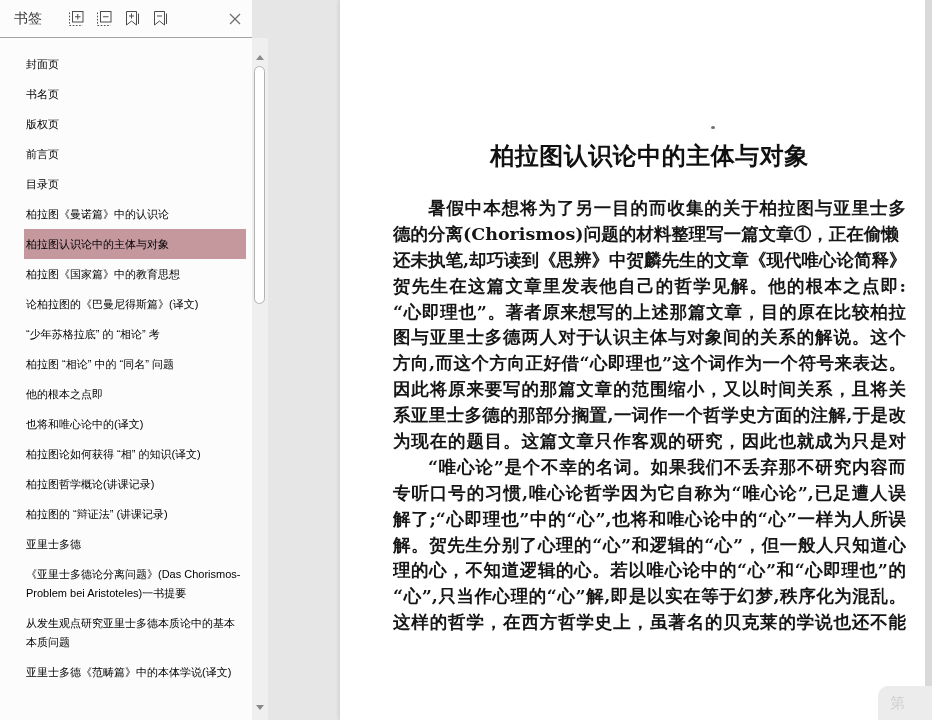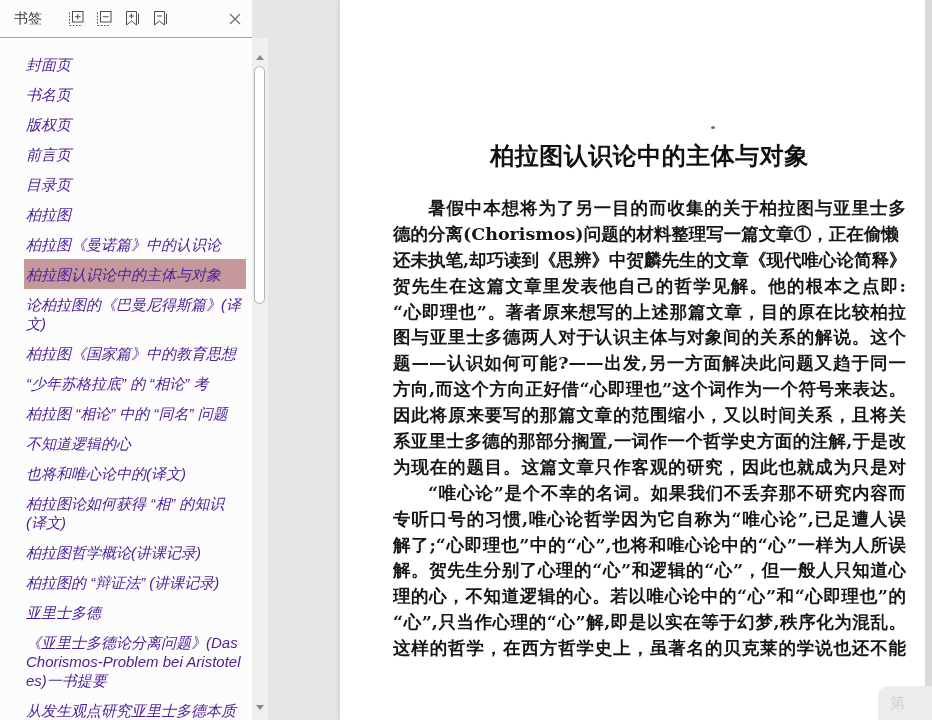--- a/index.html
+++ b/index.html
@@ -13,22 +13,22 @@
                border-bottom:1px solid #a3a3a3;font-family:Liberation Serif, serif; }
   .sb-title { margin-left:14px; font-size:14px; color:#3a3a3a; }
   .sb-icons { display:flex; gap:10px; margin-left:25px; }
   .icon-btn { width:18px; height:18px; display:block; cursor:pointer; }
   .icon-btn svg { width:18px; height:18px; display:block; }
   .sb-close { margin-left:auto; margin-right:9px; width:16px; height:16px; cursor:pointer; }
   .sb-close svg { width:16px; height:16px; display:block; }
 
   .bm-list { position:absolute; top:38px; left:0; right:0; bottom:0;
              overflow:hidden; padding-top:11px; }
-  .bm-item { margin:0 6px 0 24px; padding:5.5px 2px; font-size:15px;
-             line-height:19px; color:#4c1d95; word-break:break-all; cursor:pointer;font-style:italic; }
+  .bm-item { margin:0 6px 0 24px; padding:5.5px 2px; font-size:11px;
+             line-height:19px; color:#000000; word-break:break-all; cursor:pointer; }
   .bm-item.selected { background:#c4989d; }
 
   
   .sb-scroll { position:absolute; left:252px; top:38px; width:16px; height:682px;
                background:#efefef; z-index:3; }
   .sb-arrow { position:absolute; left:0; width:16px; height:14px;
               display:flex; align-items:center; justify-content:center; cursor:pointer; }
   .sb-arrow.up { top:12px; }
   .sb-arrow.down { bottom:6px; }
   .tri-up { width:0; height:0; border-left:4px solid transparent;
@@ -112,28 +112,27 @@
         <line x1="13" y1="3" x2="3" y2="13"></line>
       </svg>
     </span>
   </div>
   <div class="bm-list">
       <div class="bm-item">封面页</div>
       <div class="bm-item">书名页</div>
       <div class="bm-item">版权页</div>
       <div class="bm-item">前言页</div>
       <div class="bm-item">目录页</div>
-      <div class="bm-item">柏拉图</div>
       <div class="bm-item">柏拉图《曼诺篇》中的认识论</div>
       <div class="bm-item selected">柏拉图认识论中的主体与对象</div>
+      <div class="bm-item">柏拉图《国家篇》中的教育思想</div>
       <div class="bm-item">论柏拉图的《巴曼尼得斯篇》(译文)</div>
-      <div class="bm-item">柏拉图《国家篇》中的教育思想</div>
       <div class="bm-item">“少年苏格拉底” 的 “相论” 考</div>
       <div class="bm-item">柏拉图 “相论” 中的 “同名” 问题</div>
-      <div class="bm-item">不知道逻辑的心</div>
+      <div class="bm-item">他的根本之点即</div>
       <div class="bm-item">也将和唯心论中的(译文)</div>
       <div class="bm-item">柏拉图论如何获得 “相” 的知识(译文)</div>
       <div class="bm-item">柏拉图哲学概论(讲课记录)</div>
       <div class="bm-item">柏拉图的 “辩证法” (讲课记录)</div>
       <div class="bm-item">亚里士多德</div>
       <div class="bm-item">《亚里士多德论分离问题》(Das Chorismos-Problem bei Aristoteles)一书提要</div>
       <div class="bm-item">从发生观点研究亚里士多德本质论中的基本本质问题</div>
       <div class="bm-item">亚里士多德《范畴篇》中的本体学说(译文)</div>
     </div>
 </div>
@@ -153,21 +152,20 @@
     <div class="speck"></div>
     <div class="doc-inner">
       <h1 class="doc-title">柏拉图认识论中的主体与对象</h1>
       <div class="doc-body">
           <div class="bl ind">暑假中本想将为了另一目的而收集的关于柏拉图与亚里士多</div>
           <div class="bl">德的分离(Chorismos)问题的材料整理写一篇文章①，正在偷懒，</div>
           <div class="bl">还未执笔,却巧读到《思辨》中贺麟先生的文章《现代唯心论简释》。</div>
           <div class="bl">贺先生在这篇文章里发表他自己的哲学见解。他的根本之点即:</div>
           <div class="bl">“心即理也”。著者原来想写的上述那篇文章，目的原在比较柏拉</div>
           <div class="bl">图与亚里士多德两人对于认识主体与对象间的关系的解说。这个</div>
-          <div class="bl">题——认识如何可能?——出发,另一方面解决此问题又趋于同一</div>
           <div class="bl">方向,而这个方向正好借“心即理也”这个词作为一个符号来表达。</div>
           <div class="bl">因此将原来要写的那篇文章的范围缩小，又以时间关系，且将关</div>
           <div class="bl">系亚里士多德的那部分搁置,一词作一个哲学史方面的注解,于是改</div>
           <div class="bl">为现在的题目。这篇文章只作客观的研究，因此也就成为只是对</div>
           <div class="bl ind">“唯心论”是个不幸的名词。如果我们不丢弃那不研究内容而</div>
           <div class="bl">专听口号的习惯,唯心论哲学因为它自称为“唯心论”,已足遭人误</div>
           <div class="bl">解了;“心即理也”中的“心”,也将和唯心论中的“心”一样为人所误</div>
           <div class="bl">解。贺先生分别了心理的“心”和逻辑的“心”，但一般人只知道心</div>
           <div class="bl">理的心，不知道逻辑的心。若以唯心论中的“心”和“心即理也”的</div>
           <div class="bl">“心”,只当作心理的“心”解,即是以实在等于幻梦,秩序化为混乱。</div>

